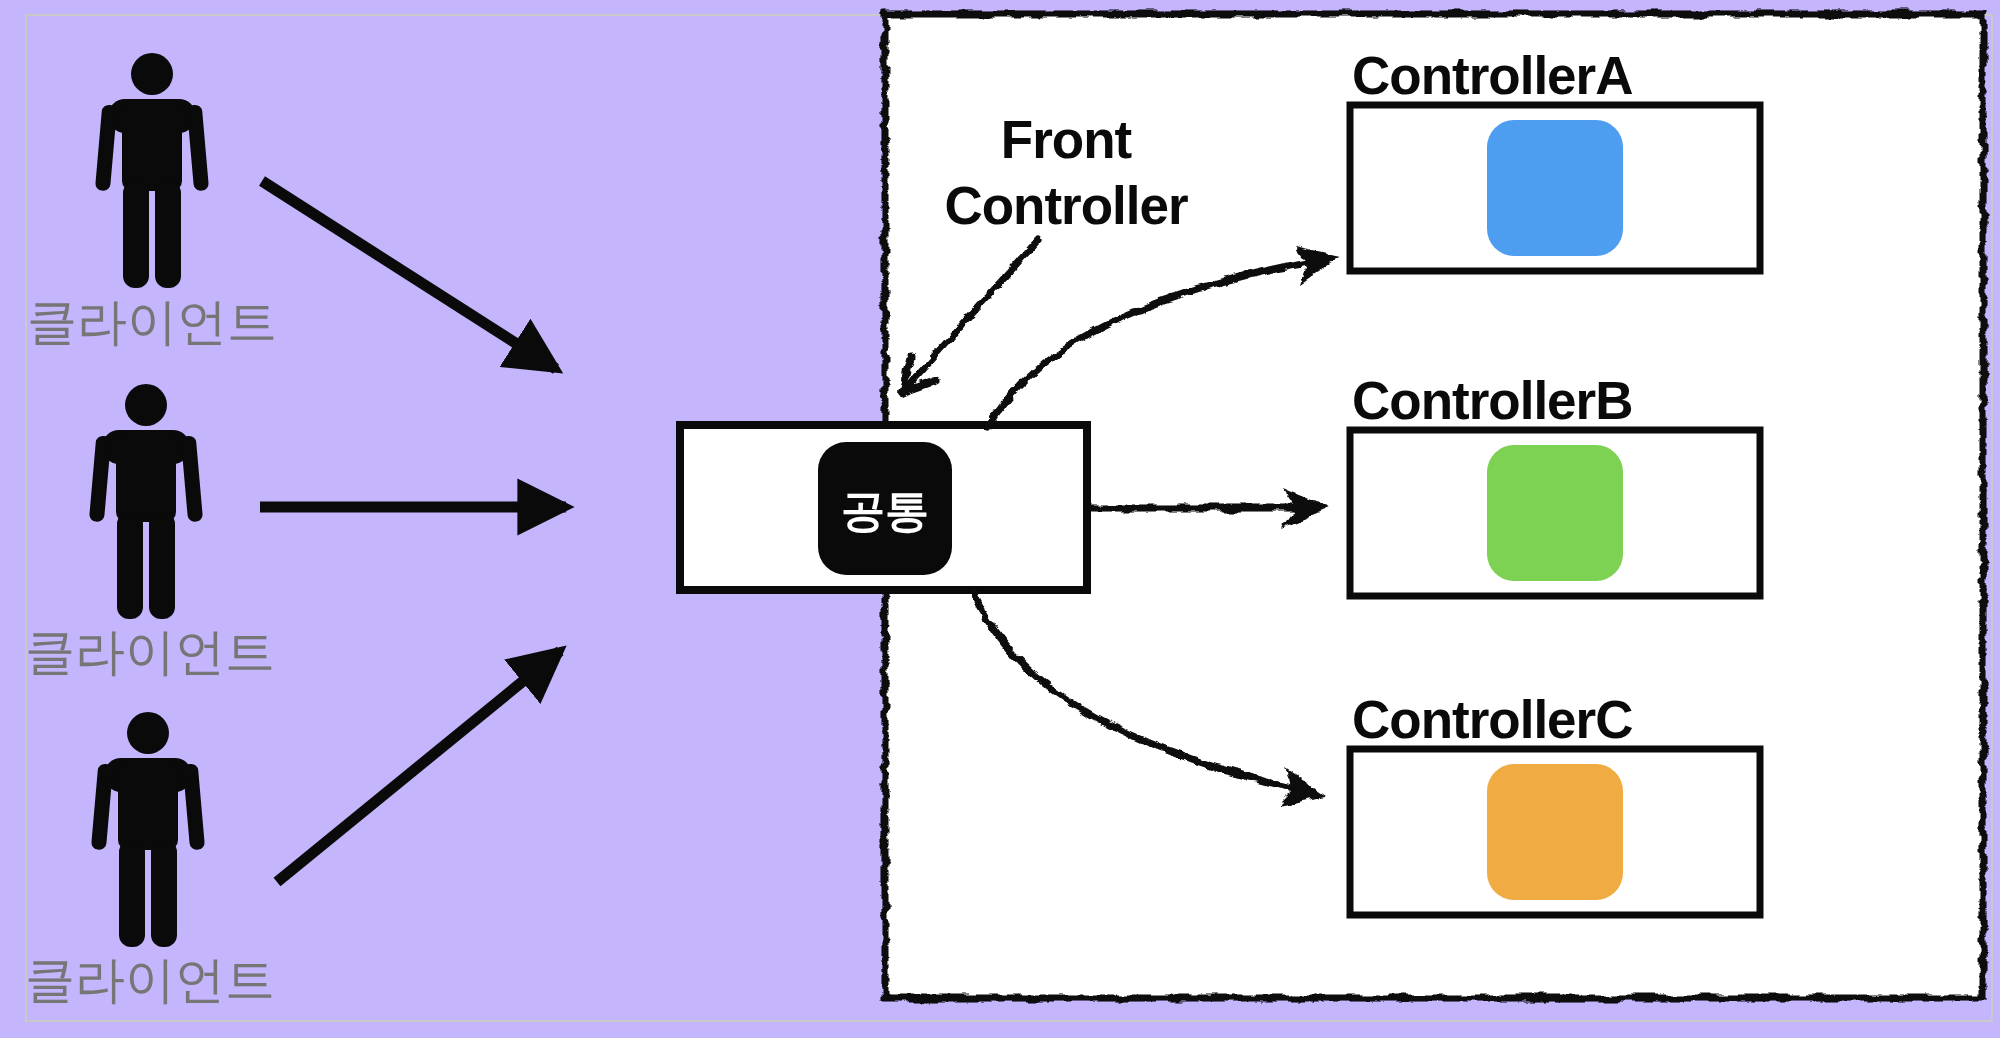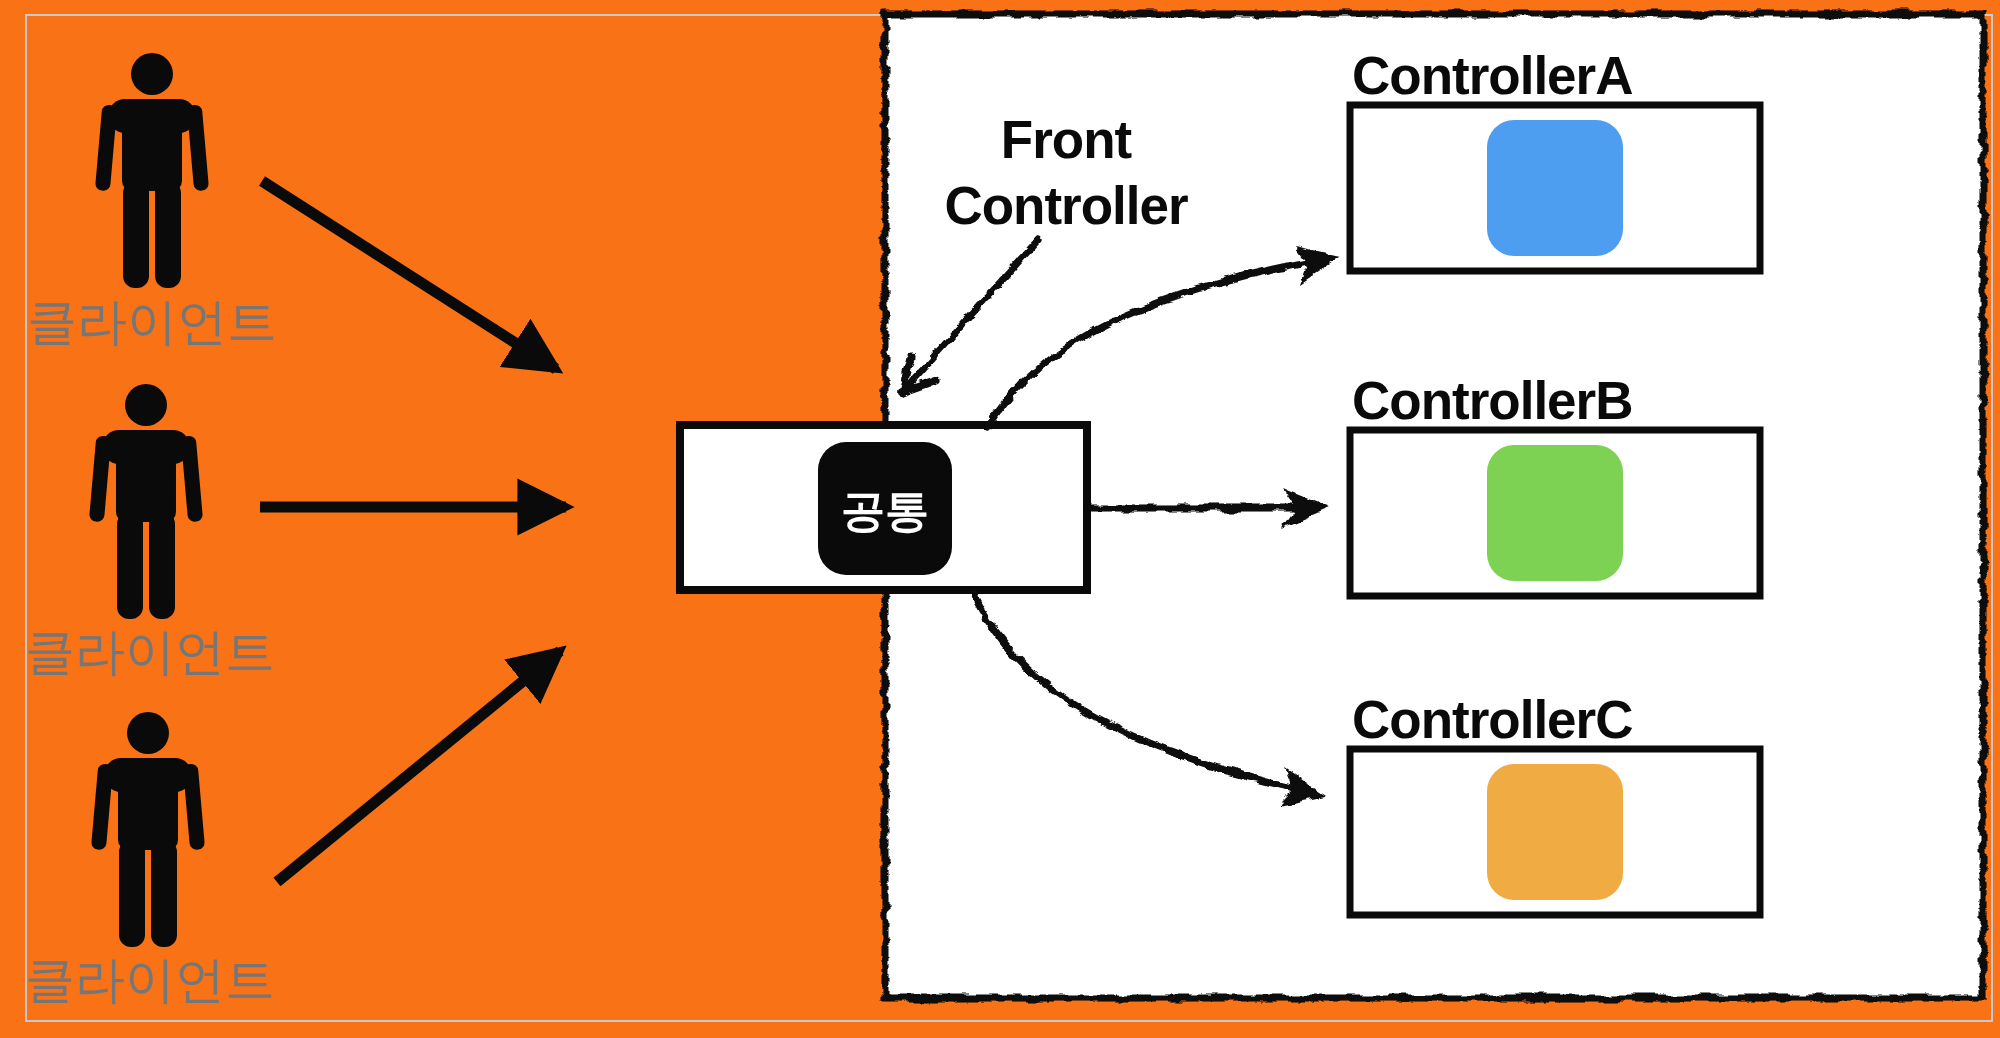--- a/index.html
+++ b/index.html
@@ -4,21 +4,21 @@
 <style>
   html, body {
     margin: 0;
     padding: 0;
     background: #ffffff;
   }
   .canvas {
     position: relative;
     width: 2000px;
     height: 1038px;
-    background: #f97316;
+    background: #c4b5fd;
     overflow: hidden;
   }
   svg { display: block; }
   .h-label {
     font-family: "Liberation Sans", sans-serif;
     font-weight: bold;
     font-size: 53px;
     letter-spacing: -1px;
     fill: #0a0a0a;
   }

